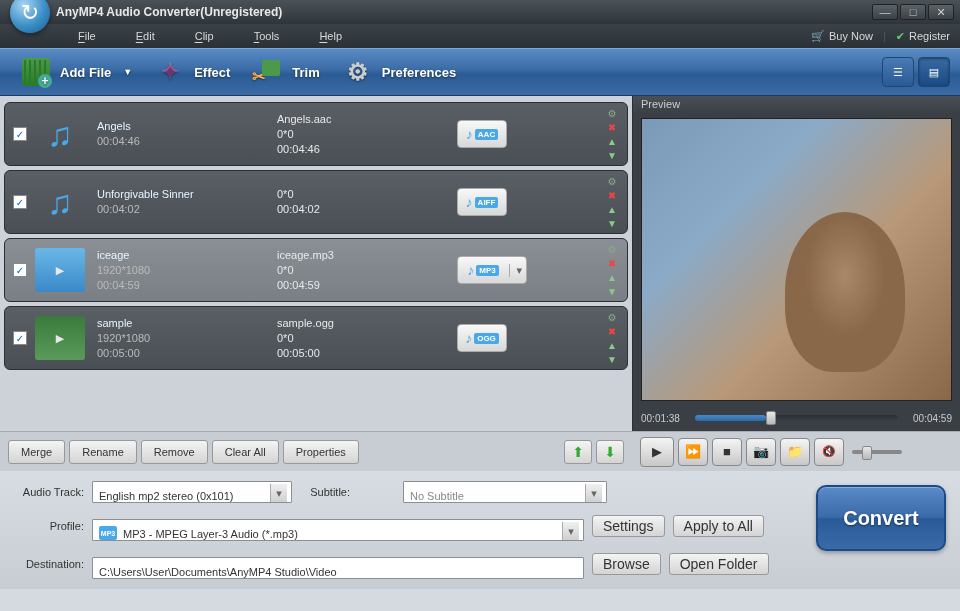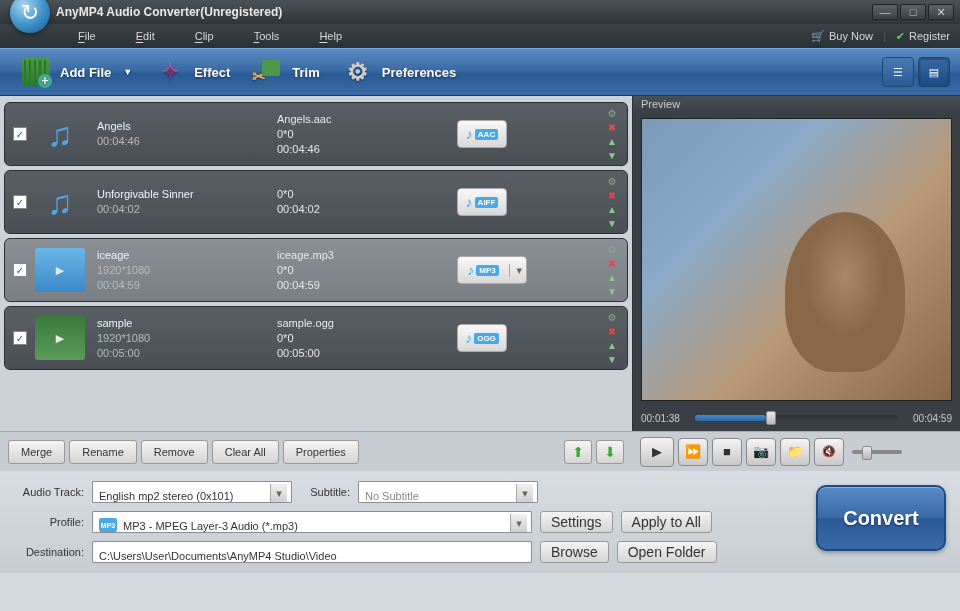--- a/index.html
+++ b/index.html
@@ -99,22 +99,22 @@
 
 
 .bottom { background:linear-gradient(#d8dde3,#c8cdd3); padding:10px 14px; display:flex; gap:20px;}
 .settings { flex:1; display:flex; flex-direction:column; gap:8px; }
 .srow { display:flex; align-items:center; gap:8px; }
 .slabel { width:70px; text-align:right; color:#333; font-size:11px; }
 .sinput { height:22px; background:#fff; border:1px solid #8a8f95; border-radius:1px; padding:0 6px; font-size:11px; color:#333; display:flex; align-items:flex-end; position:relative; }
 .sinput.combo::after { content:"▾"; position:absolute; right:4px; color:#666; background:linear-gradient(#f0f0f0,#d0d0d0); width:16px; height:18px; text-align:center; line-height:18px; border-left:1px solid #aaa; }
 .sinput.ro { color:#888; }
 .w200 { width:200px; }
-.w180 { width:180px; }
-.w440 { width:440px; }
+.w180 { width:204px;margin-left:45px; }
+.w440 { width:492px;margin-top:8px; }
 .sbtn { height:22px; padding:0 10px; background:linear-gradient(#f4f4f4,#d4d4d4); border:1px solid #999; border-radius:3px; font-size:14px; color:#333; cursor:pointer; display:flex; align-items:center; }
 .convert { width:130px; height:66px; background:linear-gradient(#5a8ac8,#3a6aa8 48%,#2a5a98 52%,#3a6aa8); border:2px solid #1a4a88; border-radius:10px; color:#fff; font-size:20px; font-weight:bold; display:flex; align-items:center; justify-content:center; cursor:pointer; text-shadow:0 1px 2px rgba(0,0,0,.5); box-shadow:inset 0 1px 0 rgba(255,255,255,.3),0 2px 4px rgba(0,0,0,.3); margin-top:4px; }
 .proficon { width:18px; height:14px; background:#4aa8e8; border-radius:2px; margin-right:6px; display:inline-flex; align-items:center; justify-content:center; color:#fff; font-size:7px; font-weight:bold; }
 </style>
 </head>
 <body>
 
 <div class="titlebar">
   <div class="logo"></div>
   <div class="title">AnyMP4 Audio Converter(Unregistered)</div>

